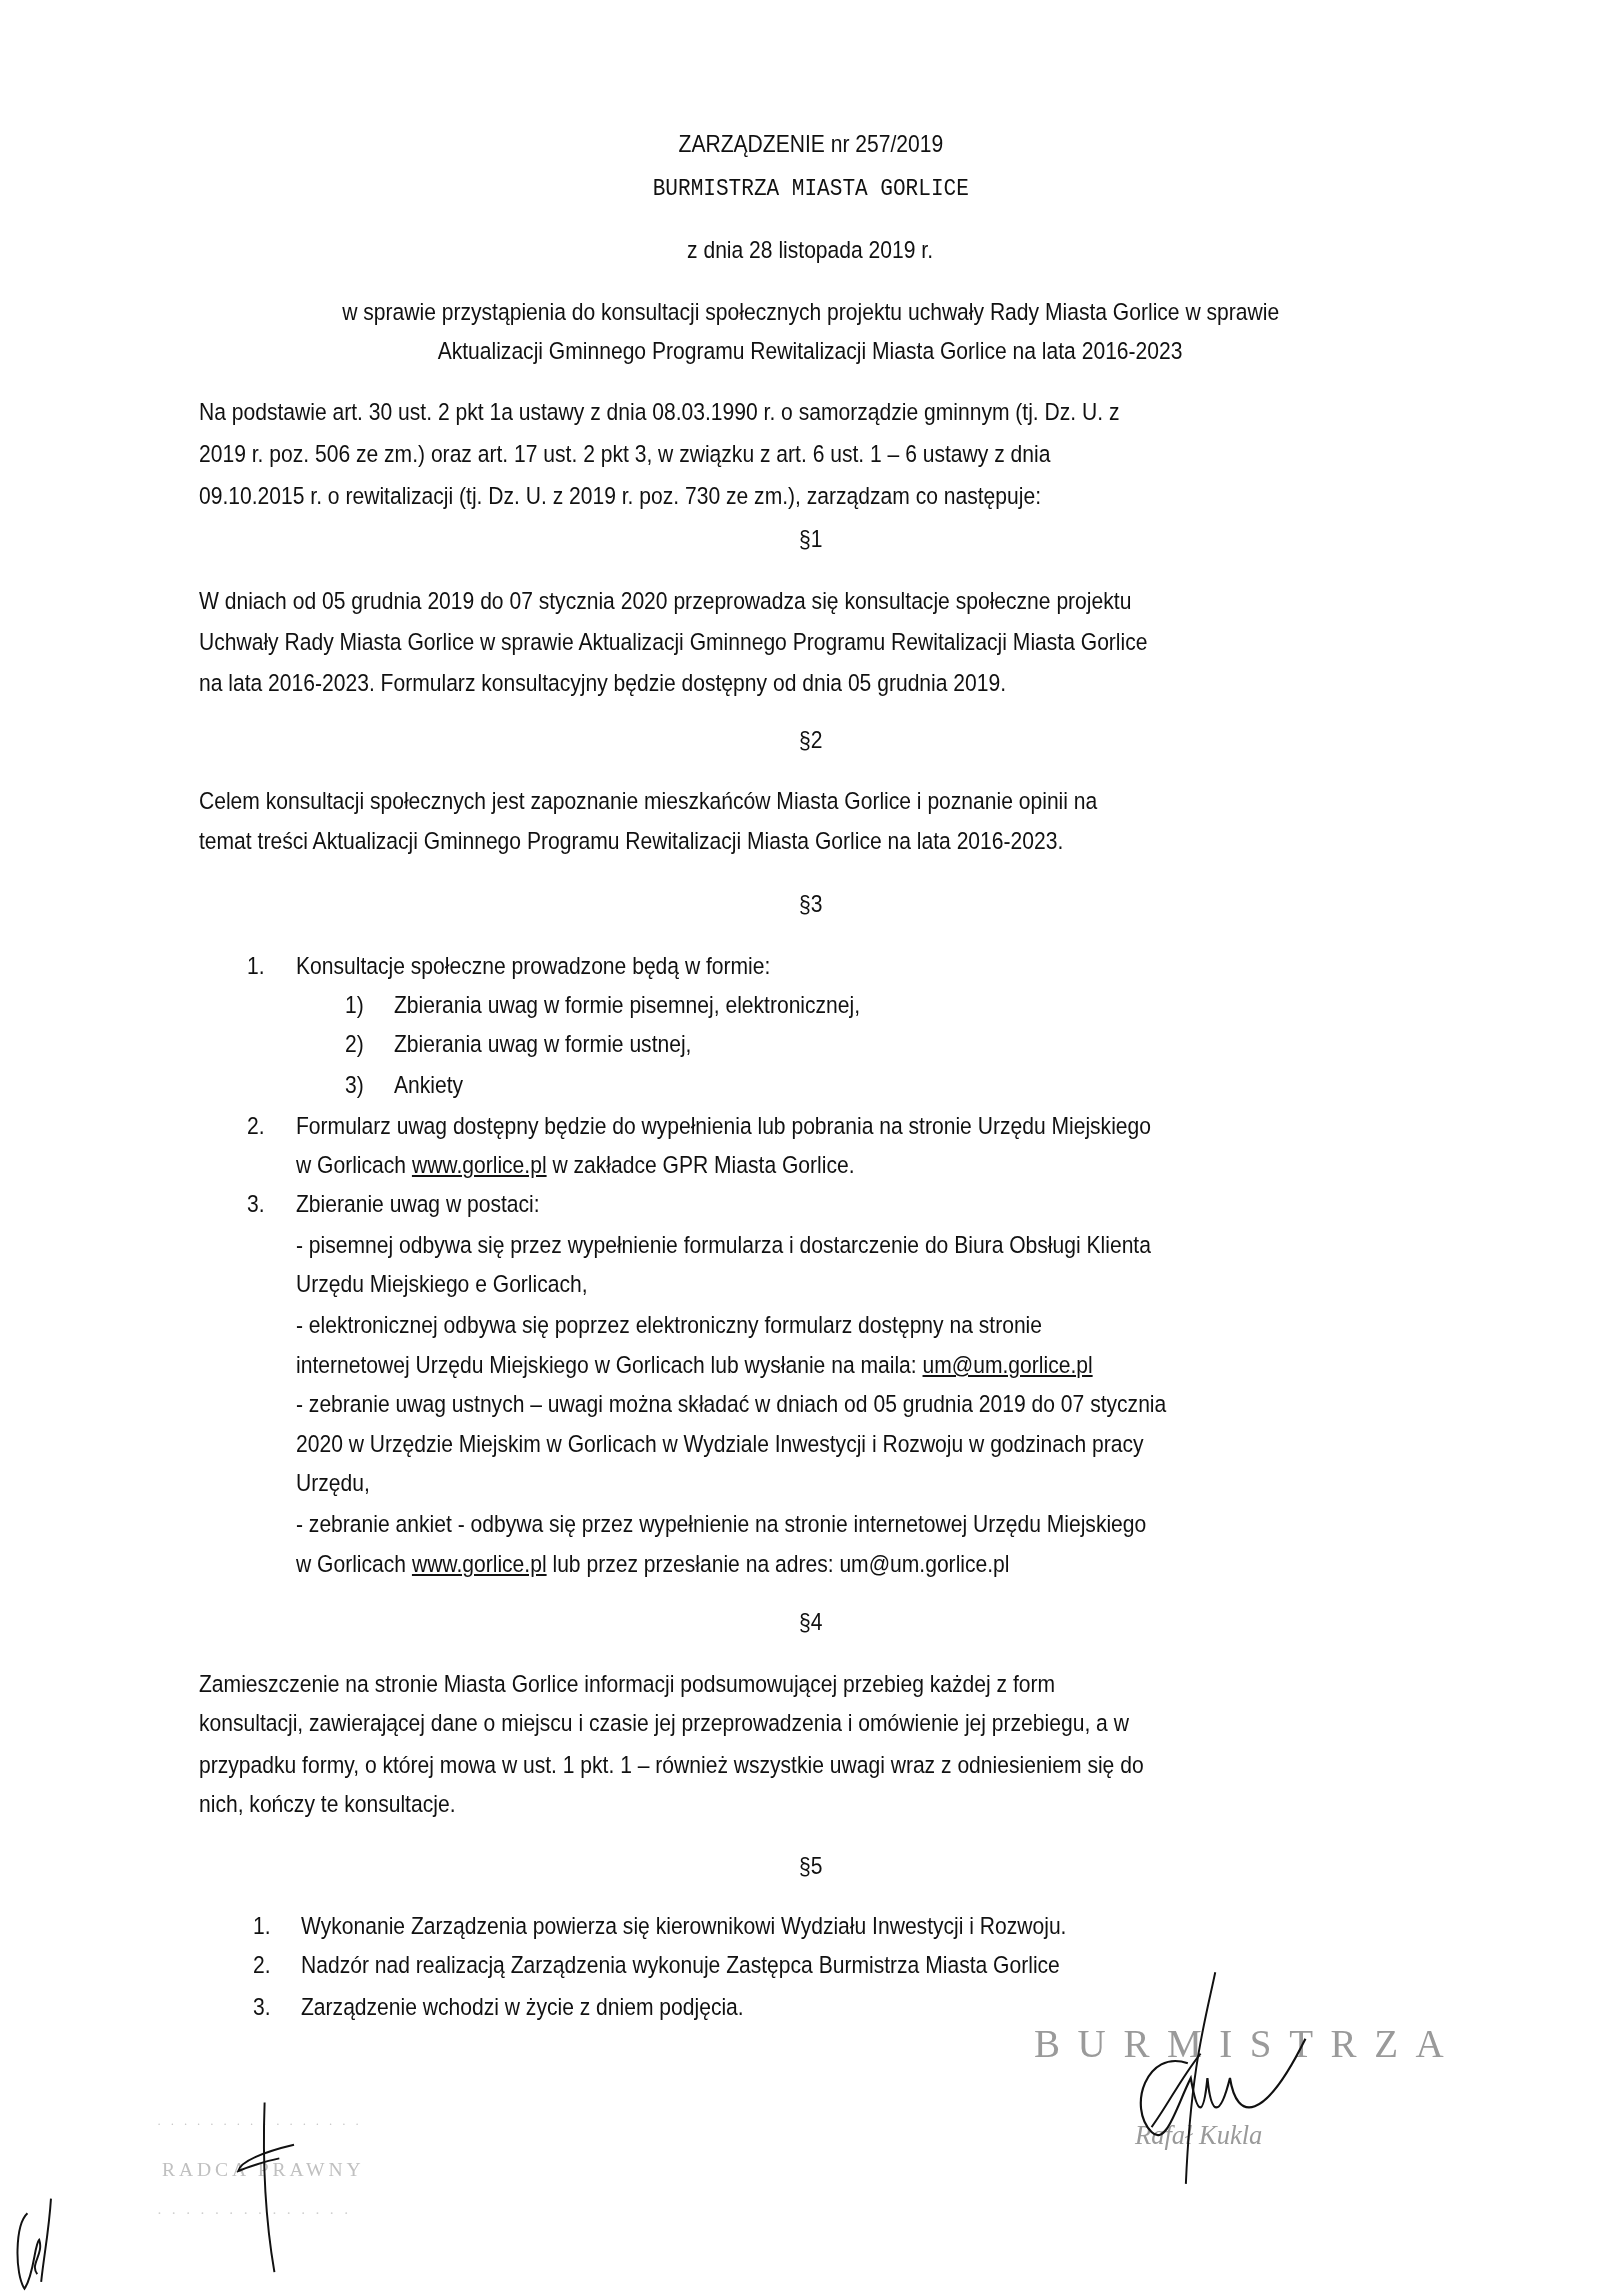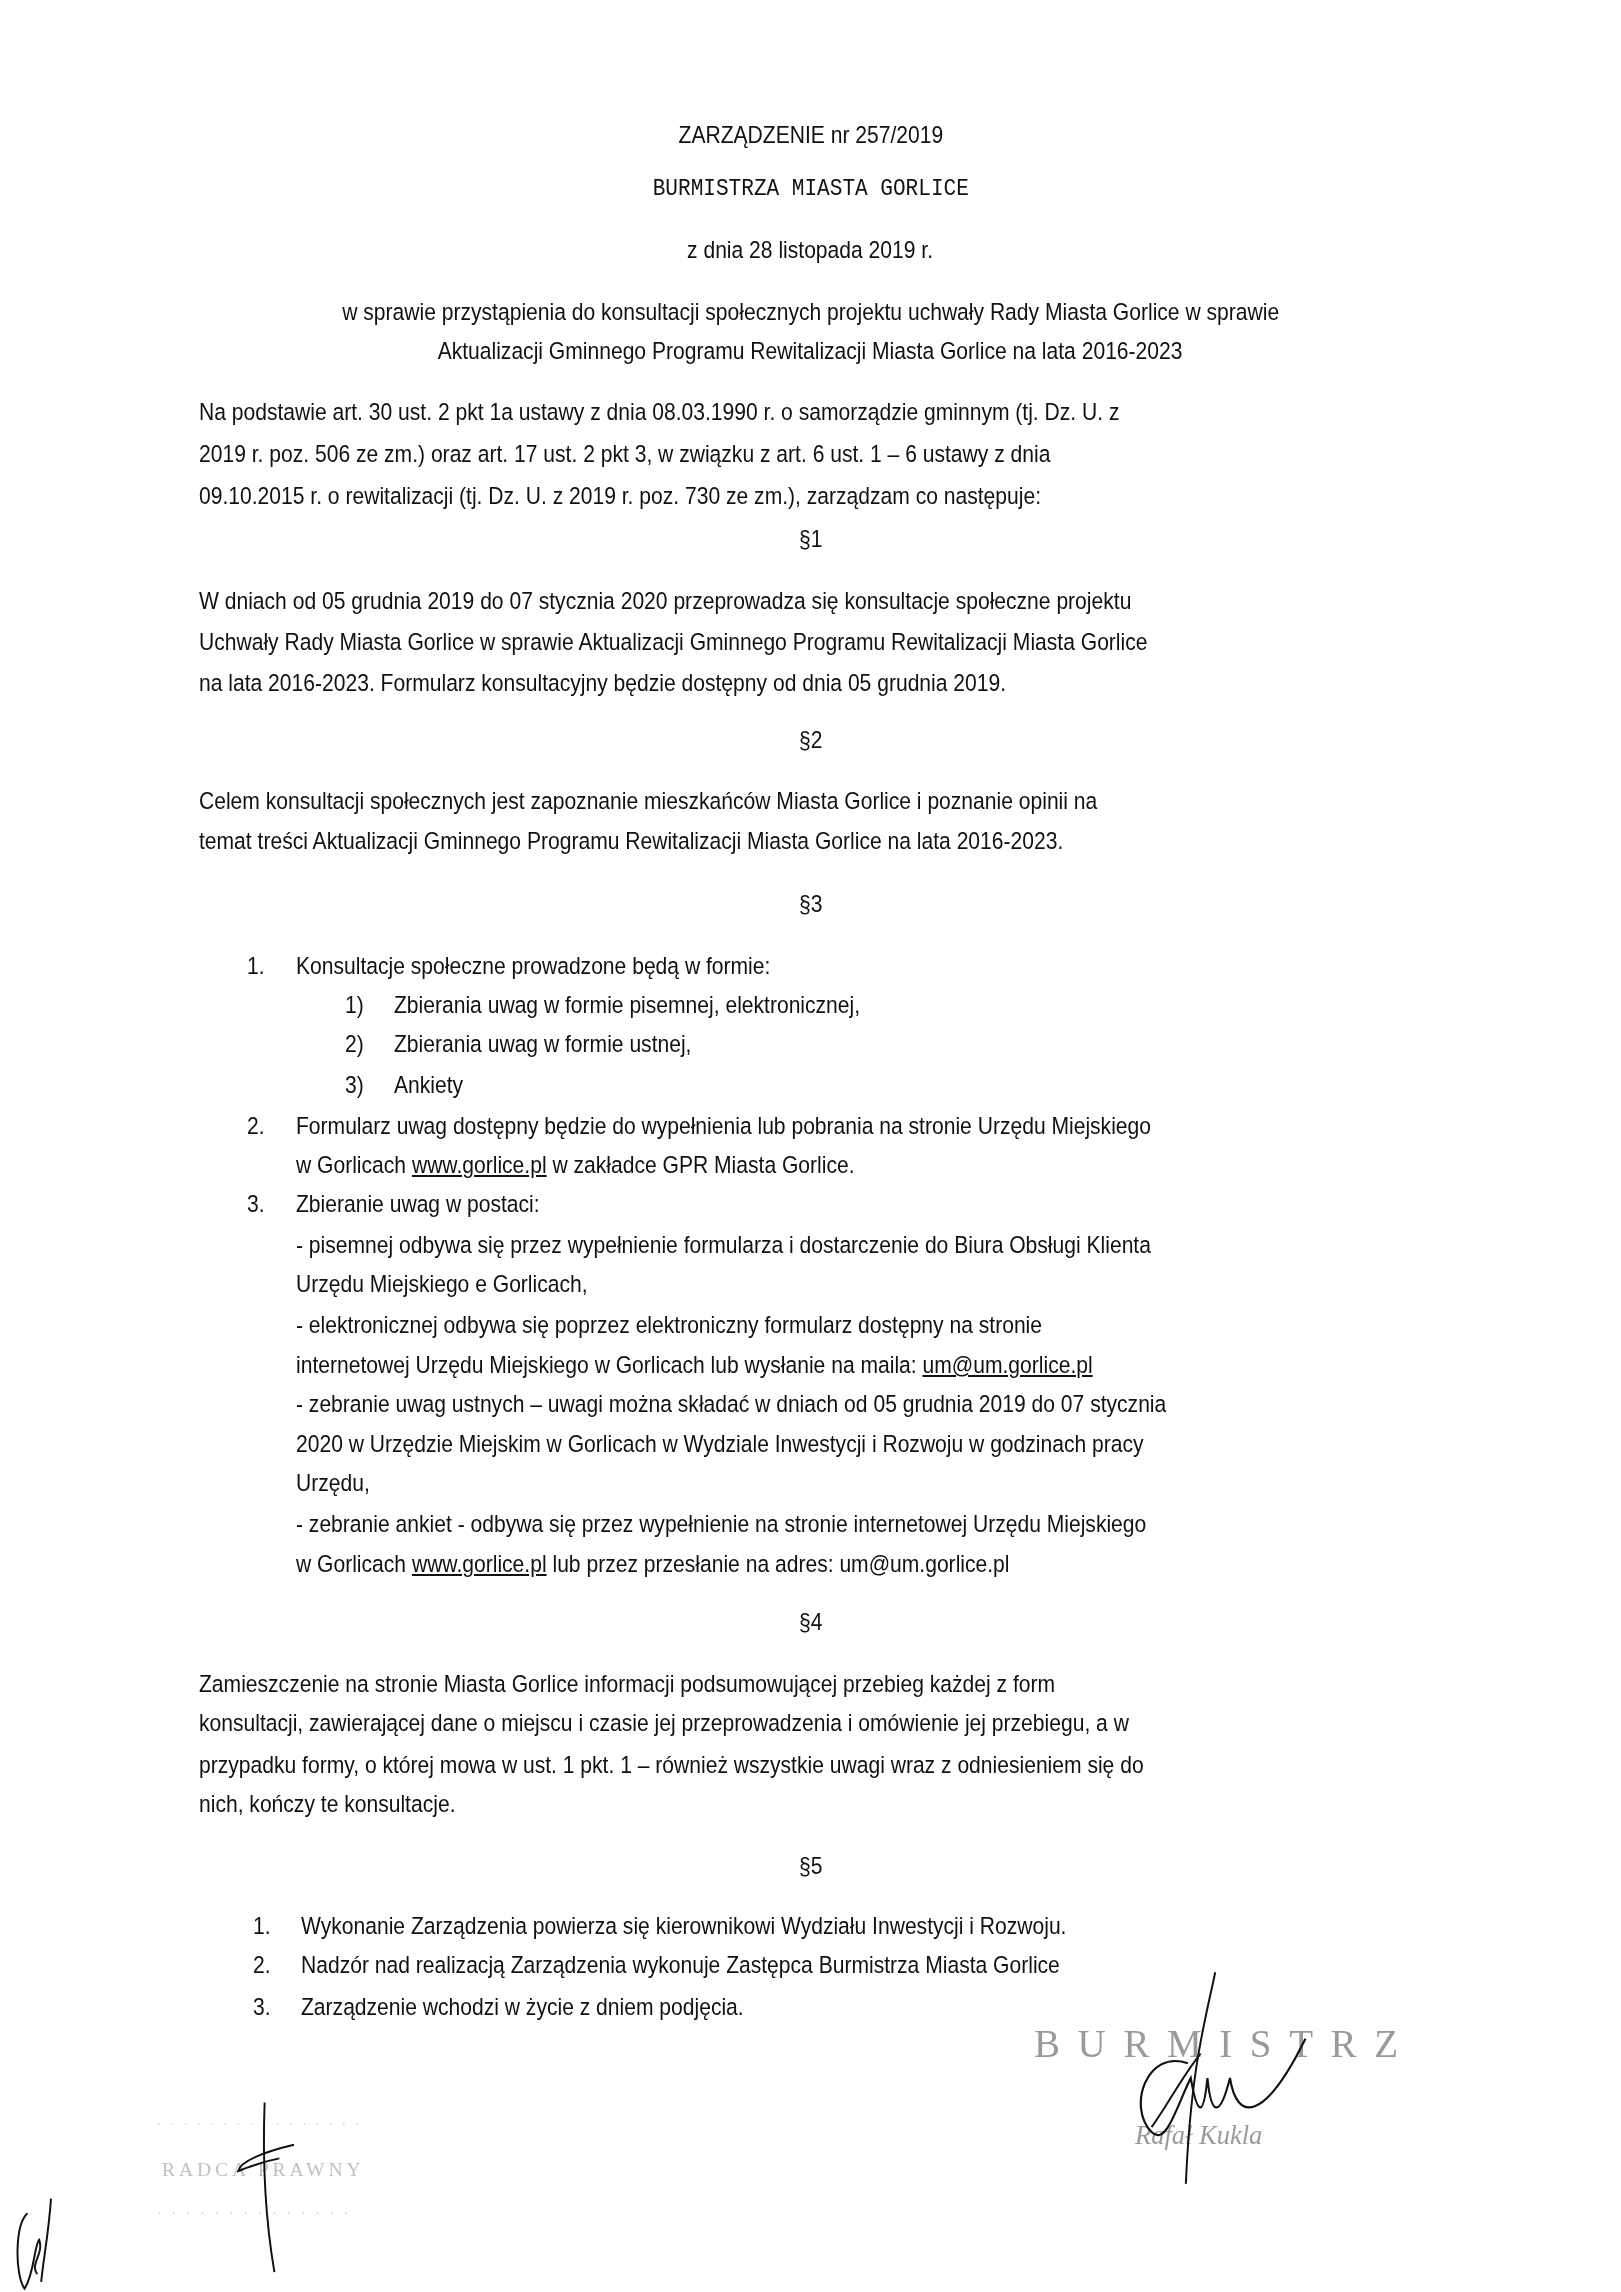--- a/index.html
+++ b/index.html
@@ -8,21 +8,21 @@
   .line { position: absolute; font-size: 24.5px; line-height: 29px; white-space: nowrap; transform: scaleX(0.86); transform-origin: left top; }
   .center { position: absolute; left: 0; width: 1621px; text-align: center; font-size: 24.5px; line-height: 29px; white-space: nowrap; }
   .center span { display: inline-block; transform: scaleX(0.86); }
   .u { text-decoration: underline; }
   .stamp { position: absolute; font-family: "Liberation Serif", serif; color: #9a9a9a; }
   svg { position: absolute; overflow: visible; }
 </style>
 </head>
 <body>
 
-<div class="center" style="top:120px;"><span>ZARZĄDZENIE nr 257/2019</span></div>
+<div class="center" style="top:129px;"><span>ZARZĄDZENIE nr 257/2019</span></div>
 <div class="center" style="top:174px;font-family:Liberation Mono, monospace;"><span>BURMISTRZA MIASTA GORLICE</span></div>
 <div class="center" style="top:235px;"><span>z dnia 28 listopada 2019 r.</span></div>
 <div class="center" style="top:297px;"><span>w sprawie przystąpienia do konsultacji społecznych projektu uchwały Rady Miasta Gorlice w sprawie</span></div>
 <div class="center" style="top:336px;"><span>Aktualizacji Gminnego Programu Rewitalizacji Miasta Gorlice na lata 2016-2023</span></div>
 
 <div class="line" style="left:199px;top:397px;">Na podstawie art. 30 ust. 2 pkt 1a ustawy z dnia 08.03.1990 r. o samorządzie gminnym (tj. Dz. U. z</div>
 <div class="line" style="left:199px;top:439px;">2019 r. poz. 506 ze zm.) oraz art. 17 ust. 2 pkt 3, w związku z art. 6 ust. 1 – 6 ustawy z dnia</div>
 <div class="line" style="left:199px;top:481px;">09.10.2015 r. o rewitalizacji (tj. Dz. U. z 2019 r. poz. 730 ze zm.), zarządzam co następuje:</div>
 
 <div class="center" style="top:524px;"><span>§1</span></div>
@@ -65,21 +65,21 @@
 <div class="line" style="left:199px;top:1789px;">nich, kończy te konsultacje.</div>
 
 <div class="center" style="top:1851px;"><span>§5</span></div>
 <div class="line" style="left:253px;top:1911px;">1.</div>
 <div class="line" style="left:301px;top:1911px;">Wykonanie Zarządzenia powierza się kierownikowi Wydziału Inwestycji i Rozwoju.</div>
 <div class="line" style="left:253px;top:1950px;">2.</div>
 <div class="line" style="left:301px;top:1950px;">Nadzór nad realizacją Zarządzenia wykonuje Zastępca Burmistrza Miasta Gorlice</div>
 <div class="line" style="left:253px;top:1992px;">3.</div>
 <div class="line" style="left:301px;top:1992px;">Zarządzenie wchodzi w życie z dniem podjęcia.</div>
 
-<div class="stamp" style="left:1034px;top:2021px;font-size:39px;letter-spacing:17.6px;">BURMISTRZ</div>
+<div class="stamp" style="left:1034px;top:2021px;font-size:39px;letter-spacing:17.6px;">BURMISTRZA</div>
 <div class="stamp" style="left:1135px;top:2120px;font-size:26.5px;font-style:italic;">Rafał Kukla</div>
 <svg width="1621" height="2293" style="left:0;top:0;" viewBox="0 0 1654 2339">
   <path d="M1240 2012 C1230 2060 1215 2110 1210 2228" stroke="#111" stroke-width="2" fill="none"></path>
   <path d="M1212 2105 C1170 2090 1150 2150 1175 2175 C1190 2190 1200 2150 1215 2120 C1222 2160 1228 2160 1232 2120 C1236 2160 1245 2160 1255 2120 C1262 2165 1290 2165 1332 2080" stroke="#111" stroke-width="2.2" fill="none"></path>
   <path d="M1175 2170 C1190 2150 1205 2120 1225 2095" stroke="#111" stroke-width="2" fill="none"></path>
 </svg>
 
 <div class="stamp" style="left:157px;top:2117px;font-size:12.7px;color:#c8c8c8;letter-spacing:2.9px;">· · · · · · · · · · · · · · · ·</div>
 <div class="stamp" style="left:162px;top:2159px;font-size:19.6px;color:#c0c0c0;letter-spacing:3.9px;">RADCA PRAWNY</div>
 <div class="stamp" style="left:157px;top:2205px;font-size:14.7px;color:#cfcfcf;letter-spacing:2.9px;">· · · · · · · · · · · · · ·</div>

